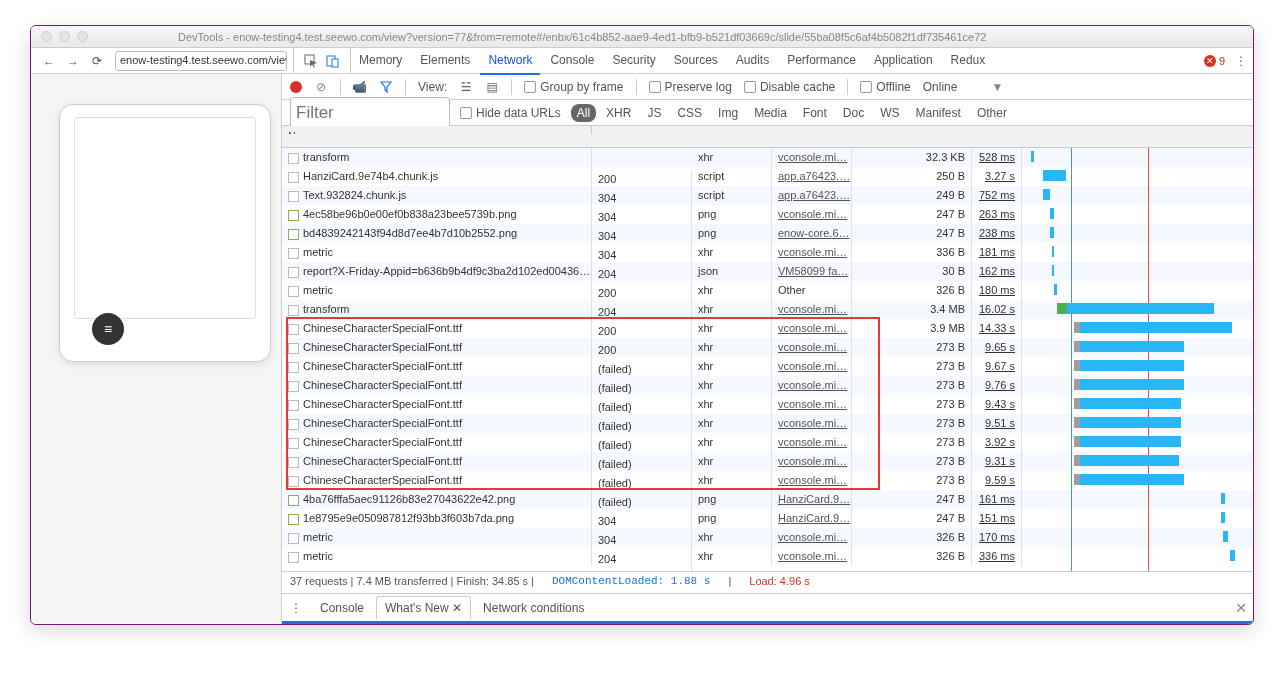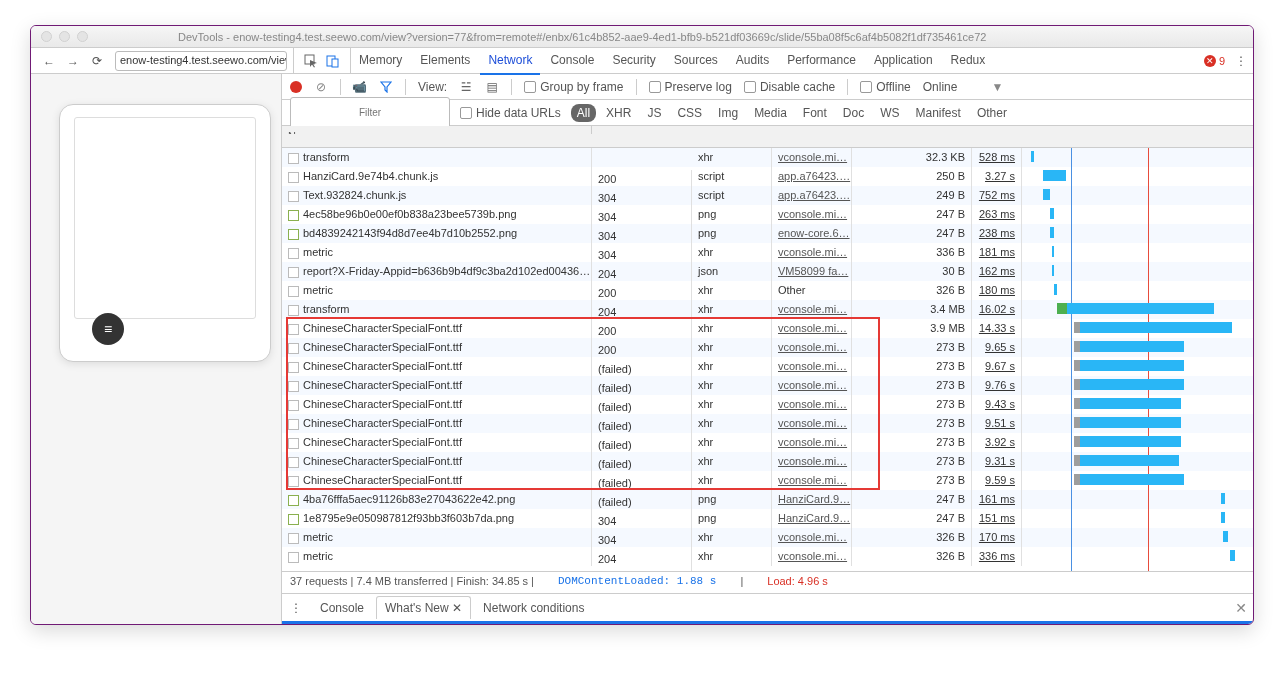--- a/index.html
+++ b/index.html
@@ -29,21 +29,21 @@
 .fab { position: absolute; left: 32px; bottom: 16px; width: 32px; height: 32px; border-radius: 50%; background: #333; color: #fff; display: flex; align-items: center; justify-content: center; font-size: 14px; }
 .right-pane { flex: 1; display: flex; flex-direction: column; }
 .net-bar1 { height: 26px; border-bottom: 1px solid #ccc; display: flex; align-items: center; padding: 0 8px; gap: 12px; font-size: 12px; color: #555; }
 .rec { width: 12px; height: 12px; border-radius: 50%; background: #d93025; }
 .ico-s { color: #888; }
 .ico-b { color: #1a73e8; }
 .vsep { width: 1px; height: 16px; background: #ccc; }
 .cb { width: 12px; height: 12px; border: 1px solid #999; border-radius: 2px; }
 .sel { display: flex; align-items: center; gap: 4px; }
 .net-bar2 { height: 26px; border-bottom: 1px solid #ccc; display: flex; align-items: center; padding: 0 8px; gap: 10px; font-size: 12px; color: #555; }
-.filter-box { width: 160px; height: 19px; border: 1px solid #bbb; border-radius: 3px; font-size: 10px; padding: 15px 5px; background: #fff; text-align: center; }
+.filter-box { width: 160px; height: 19px; border: 1px solid #bbb; border-radius: 3px; font-size: 17px; padding: 15px 5px; background: #fff; }
 .chip { padding: 2px 6px; border-radius: 8px; cursor: default; }
 .chip.active { background: #666; color: #fff; }
 .hdr-row { height: 22px; display: flex; background: #f1f1f1; border-bottom: 1px solid #ccc; font-size: 11px; color: #555; flex-direction: column; }
 .col { border-right: 1px solid #ccc; padding: 4px 6px; overflow: hidden; white-space: nowrap; }
 .c-name { width: 310px; }
 .c-status { width: 100px; margin-top: 43px; }
 .c-type { width: 80px; }
 .c-init { width: 80px; }
 .c-size { width: 120px; text-align: right; }
 .c-time { width: 50px; text-align: right; text-decoration: underline; }
@@ -55,21 +55,21 @@
 .row .col { border-right: 1px solid #e0e0e0; padding: 2px 6px; height: 19px; line-height: 15px; }
 .file-ico { display: inline-block; width: 11px; height: 11px; border: 1px solid #bbb; margin-right: 4px; vertical-align: middle; background: #fff; }
 .file-ico.img { border-color: #8ab04f; }
 .init-link { color: #555; text-decoration: underline; cursor: pointer; }
 .wf-bar { position: absolute; height: 11px; top: 3px; background: #29b6f6; }
 .wf-bar .pre { position: absolute; left: -6px; top: 0; width: 6px; height: 11px; background: #9e9e9e; }
 .wf-tick { position: absolute; top: 0; bottom: 0; width: 1px; background: #eee; }
 .wf-dcl { background: #4a90e2; }
 .wf-load { background: #e74c3c; }
 .hl-box { position: absolute; border: 2px solid #e53935; pointer-events: none; z-index: 5; }
-.status-bar { height: 22px; border-top: 1px solid #ccc; padding: 3px 8px; font-size: 11px; color: #555; display: flex; gap: 24px; }
+.status-bar { height: 22px; border-top: 1px solid #ccc; padding: 3px 8px; font-size: 11px; color: #555; display: flex; gap: 18px; }
 .status-bar .dcl { color: #1a73e8; font-family: Liberation Mono, monospace; }
 .status-bar .load { color: #d93025; }
 .drawer { height: 28px; border-top: 1px solid #ccc; display: flex; align-items: center; padding: 0 6px; font-size: 12px; gap: 4px; }
 .drawer-tab { padding: 4px 8px; color: #555; }
 .drawer-tab.active { border: 1px solid #ccc; border-bottom: none; background: #fff; border-radius: 3px 3px 0 0; }
 .drawer-x { margin-left: auto; color: #888; font-size: 14px; }
 .blue-line { height: 3px; background: #1a73e8; }
 </style>
 </head>
 <body>

